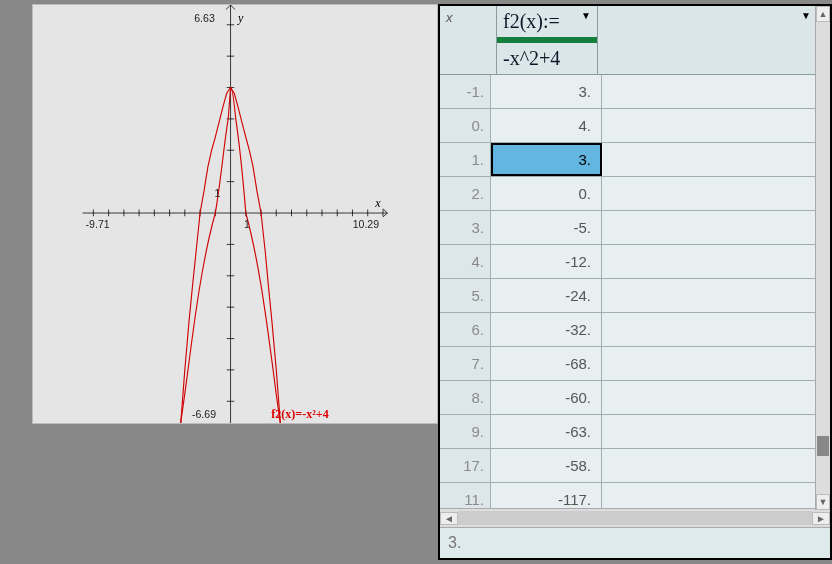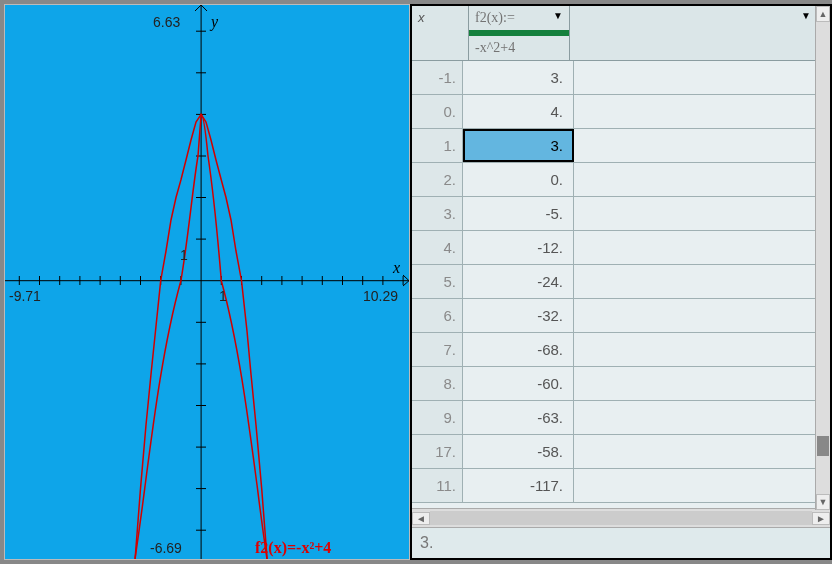--- a/index.html
+++ b/index.html
@@ -1,27 +1,27 @@
 <!DOCTYPE html>
 <html><head>
 <meta charset="utf-8">
 <style>
   html,body{margin:0;padding:0;font-family:Verdana,Geneva,sans-serif;font-size:13px;color:#333;}
   .app{width:832px;height:564px;background:#888;display:flex;position:relative;box-sizing:border-box;padding:4px 0 4px 4px;}
-  .graph-pane{flex:0 0 406px;height:556px;background:#0ea5e9;position:relative;border:1px solid #bbb;box-sizing:border-box;overflow:hidden;}
+  .graph-pane{flex:0 0 406px;height:420px;background:#e5e5e5;position:relative;border:1px solid #bbb;box-sizing:border-box;overflow:hidden;margin-left:28px;}
   .table-pane{flex:1;height:556px;background:#e6eef0;position:relative;border:2px solid #000;box-sizing:border-box;display:flex;flex-direction:column;}
   .graph-svg{display:block;width:100%;height:100%;}
   .axis-label{font-style:italic;font-family:'Times New Roman',serif;font-size:16px;}
   .tick-label{font-family:Verdana,sans-serif;font-size:14px;fill:#222;}
   .fn-label{font-family:'Times New Roman',serif;font-size:16px;fill:#d00;font-weight:bold;}
   
   .thead{display:flex;flex-direction:row;background:#dbe6e8;border-bottom:1px solid #8a9ca0;}
   .thead .col-x{flex:0 0 44px;border-right:1px solid #8a9ca0;padding:4px 6px;color:#555;font-style:italic;position:relative;}
   .thead .col-f{flex:0 0 100px;border-right:1px solid #8a9ca0;display:flex;flex-direction:column;}
-  .thead .col-f .cell{padding:4px 6px;color:#737373;font-family:'Times New Roman',serif;font-size:14px;}
+  .thead .col-f .cell{padding:4px 6px;color:#0f172a;font-family:'Times New Roman',serif;font-size:20px;}
   .thead .col-f .cell+.cell{border-top:6px solid #15803d;}
   .thead .col-rest{flex:1;border-right:1px solid #8a9ca0;}
   .thead .dropdown-mark{position:absolute;right:6px;top:4px;font-size:10px;color:#000;}
   .rows{flex:1;overflow:hidden;background:#e8eff1;}
   .row{display:flex;flex-direction:row;height:33px;line-height:33px;border-bottom:1px solid #9fb0b3;}
   .row .cell-x{flex:0 0 44px;text-align:right;padding-right:6px;border-right:1px solid #9fb0b3;color:#8a8a8a;background:#dde7e9;font-size:15px;}
   .row .cell-v{flex:0 0 100px;text-align:right;padding-right:10px;border-right:1px solid #9fb0b3;color:#555;font-size:15px;}
   .row .cell-rest{flex:1;border-right:1px solid #9fb0b3;}
   .row.selected .cell-v{background:#63b6e0;color:#000;outline:2px solid #000;outline-offset:-2px;}
   .hscroll{height:18px;background:#ddd;border-top:1px solid #aaa;display:flex;align-items:center;font-size:10px;color:#666;}

